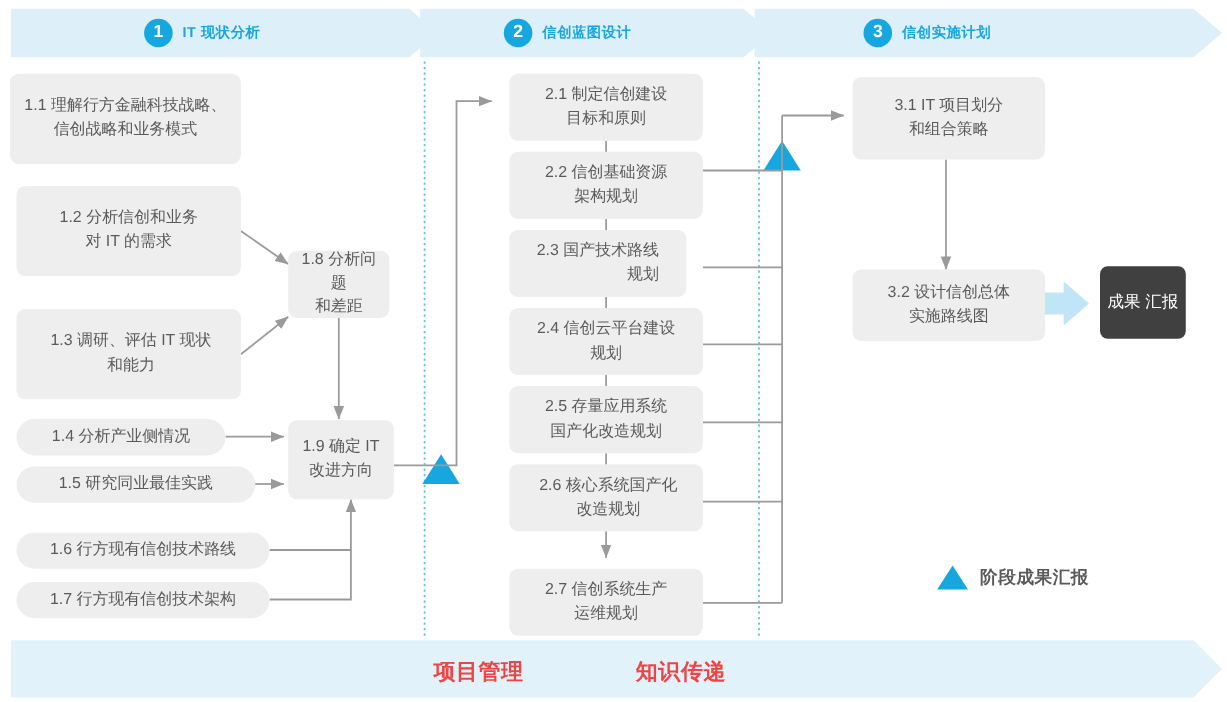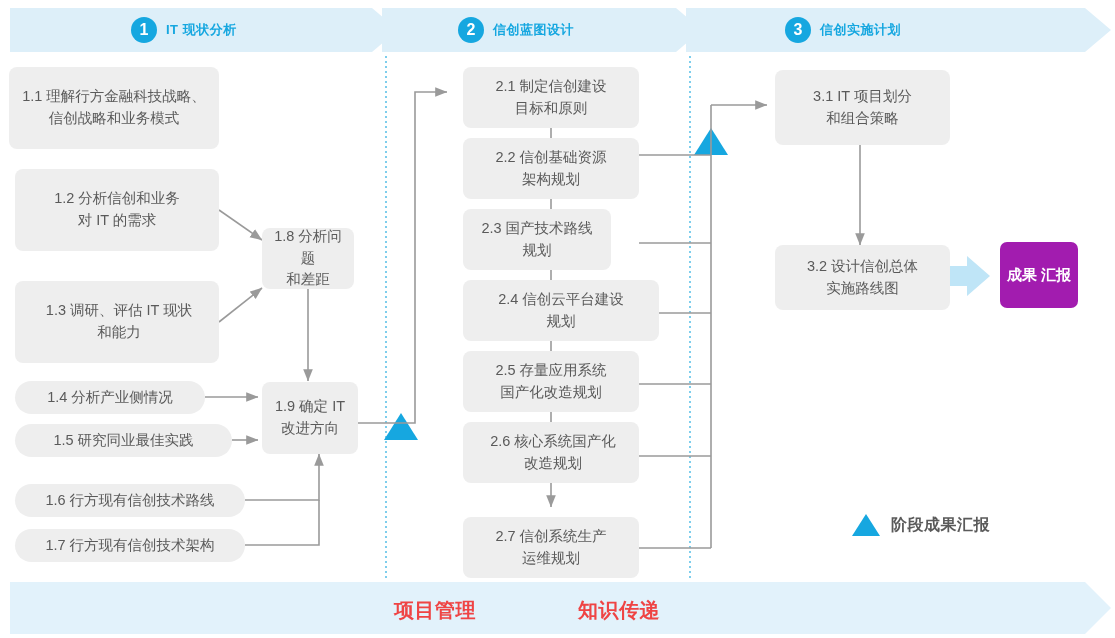--- a/index.html
+++ b/index.html
@@ -64,25 +64,25 @@
     padding:2px 8px;
     box-sizing:border-box;
   }
   .node.pill{border-radius:20px;}
   .node span{display:block;}
 
   
   .result-box{
     position:absolute;
     z-index:4;
-    background:#a21caf;
+    background:#404040;
     border-radius:7px;
     color:#ffffff;
     font-size:15px;
-    font-weight:bold;
+    font-weight:normal;
     line-height:1.35;
     display:flex;
     align-items:center;
     justify-content:center;
     text-align:center;
   }
 
   
   .legend{
     position:absolute;
@@ -254,28 +254,28 @@
     </div>
   </div>
 
   <div class="node" style="left:463px;top:138px;width:176px;height:61px;">
     <div>
       <span>2.2 信创基础资源</span>
       <span>架构规划</span>
     </div>
   </div>
 
-  <div class="node" style="left:463px;top:209px;width:148px;height:61px;">
+  <div class="node" style="left:463px;top:209px;width:161px;height:61px;text-align:right;">
     <div>
       <span>2.3 国产技术路线</span>
       <span>规划</span>
     </div>
   </div>
 
-  <div class="node" style="left:463px;top:280px;width:196px;height:61px;align-items:center;">
+  <div class="node" style="left:463px;top:280px;width:176px;height:61px;align-items:center;">
     <div>
       <span>2.4 信创云平台建设</span>
       <span>规划</span>
     </div>
   </div>
 
   <div class="node" style="left:463px;top:351px;width:176px;height:61px;">
     <div>
       <span>2.5 存量应用系统</span>
       <span>国产化改造规划</span>

